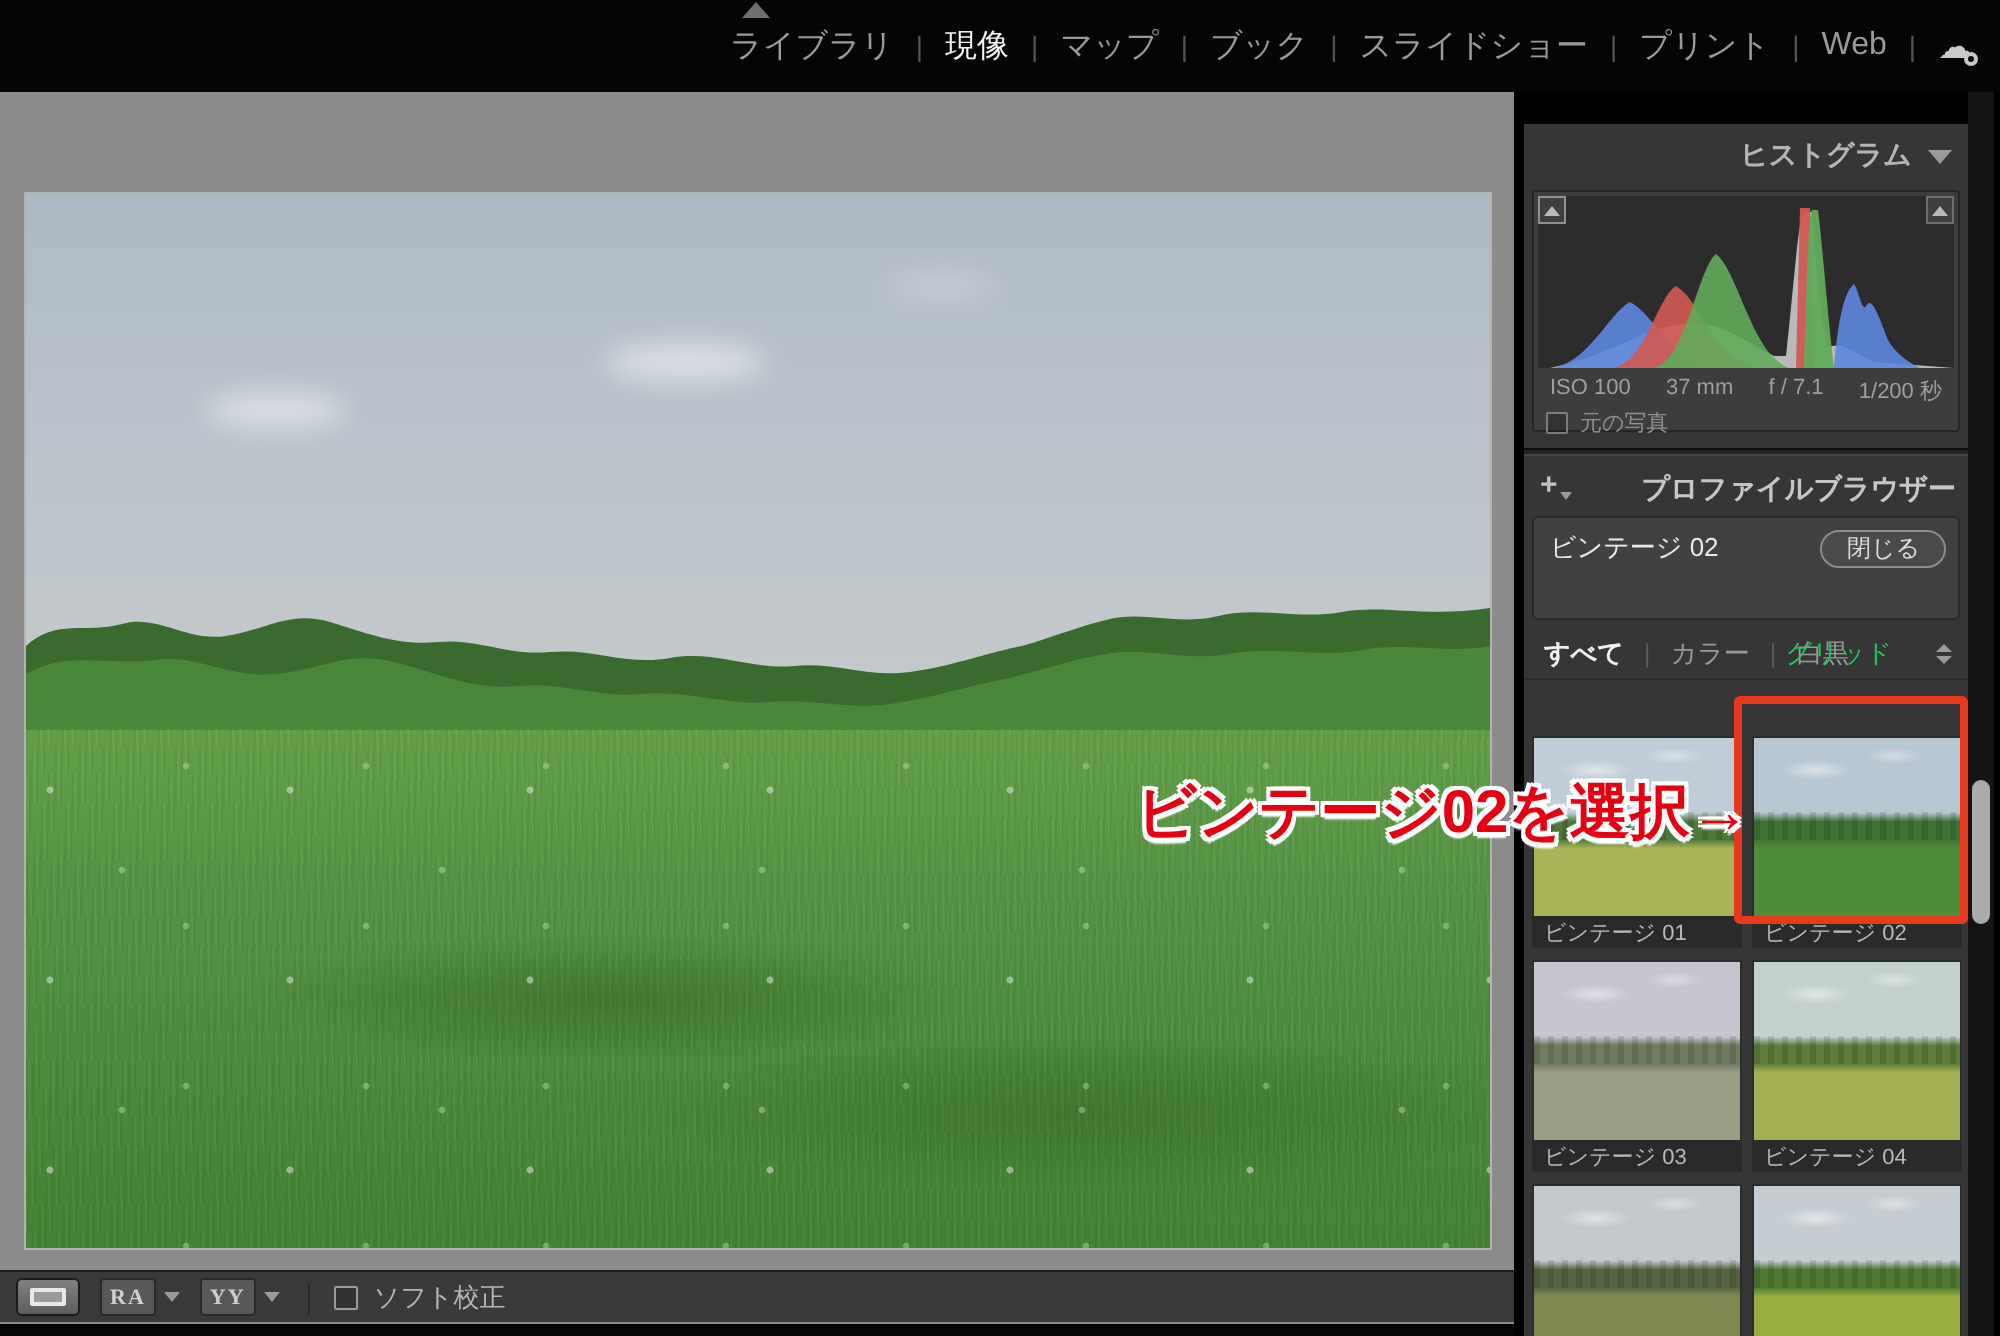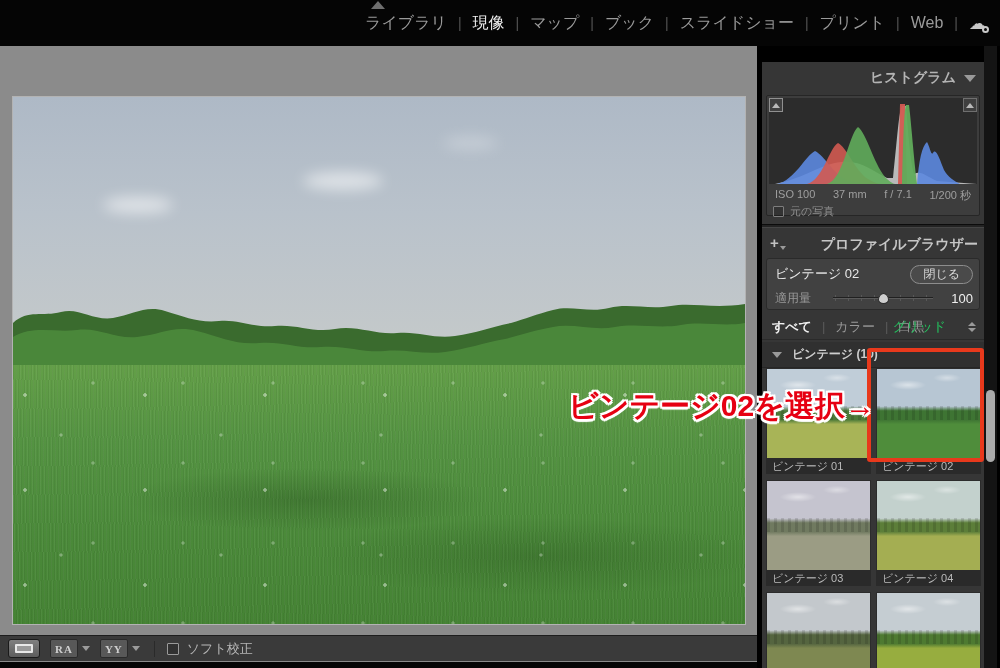--- a/index.html
+++ b/index.html
@@ -267,50 +267,37 @@
       <div class="pb-title">プロファイルブラウザー</div>
     </div>
 
     <div class="profile-box">
       <div class="profile-row1">
         <span class="profile-name">ビンテージ 02</span>
         <div class="close-btn">
           <span>閉じる</span>
         </div>
       </div>
-      <div class="profile-row2">
-        <span class="amount-label">適用量</span>
-        <div class="slider">
-          <div class="ticks"></div>
-          <div class="track"></div>
-          <div class="thumb-k"></div>
-        </div>
-        <span class="amount-value">100</span>
-      </div>
     </div>
 
     <div class="filter-row">
       <span class="f active">すべて</span>
       <span class="fsep">|</span>
       <span class="f">カラー</span>
       <span class="fsep">|</span>
       <span class="f">白黒</span>
       <span class="gridsel">
         <span>グリッド</span>
         <span class="updown">
             <span class="u"></span>
             <span class="d"></span>
           </span>
       </span>
     </div>
 
-    <div class="group-header">
-      <span class="tri"></span>
-      <span class="gtitle">ビンテージ (10)</span>
-    </div>
 
     <div class="grid">
       <div class="cell c0" style="--sky: #c0cdd8; --tree: #4c7a38; --grass: #a8b457;">
         <div class="img"></div>
         <div class="lbl">ビンテージ 01</div>
       </div>
       <div class="cell c1" style="--sky: #b7c6d3; --tree: #3e7433; --grass: #4f8d3b;">
         <div class="img"></div>
         <div class="lbl">ビンテージ 02</div>
       </div>

